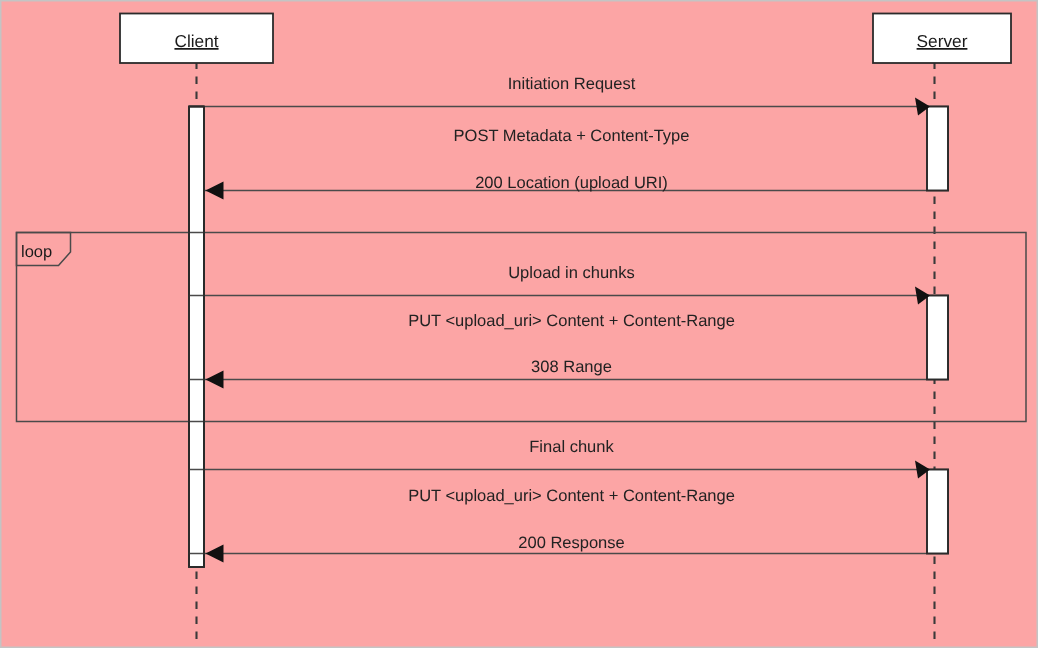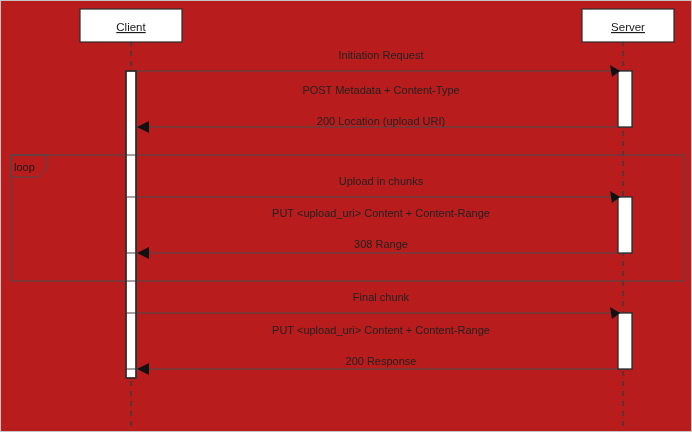--- a/index.html
+++ b/index.html
@@ -7,21 +7,21 @@
     padding: 0;
     background: #ffffff;
   }
   body {
     font-family: "Liberation Sans", sans-serif;
   }
   #canvas {
     position: relative;
     width: 692px;
     height: 432px;
-    background: #b91c1c;
+    background: #fca5a5;
     border: 1px solid #c4c4c4;
     box-sizing: border-box;
     overflow: hidden;
     text-align: center;
   }
   #svg-diagram {
     position: absolute;
     left: 0;
     top: 0;
     width: 692px;

